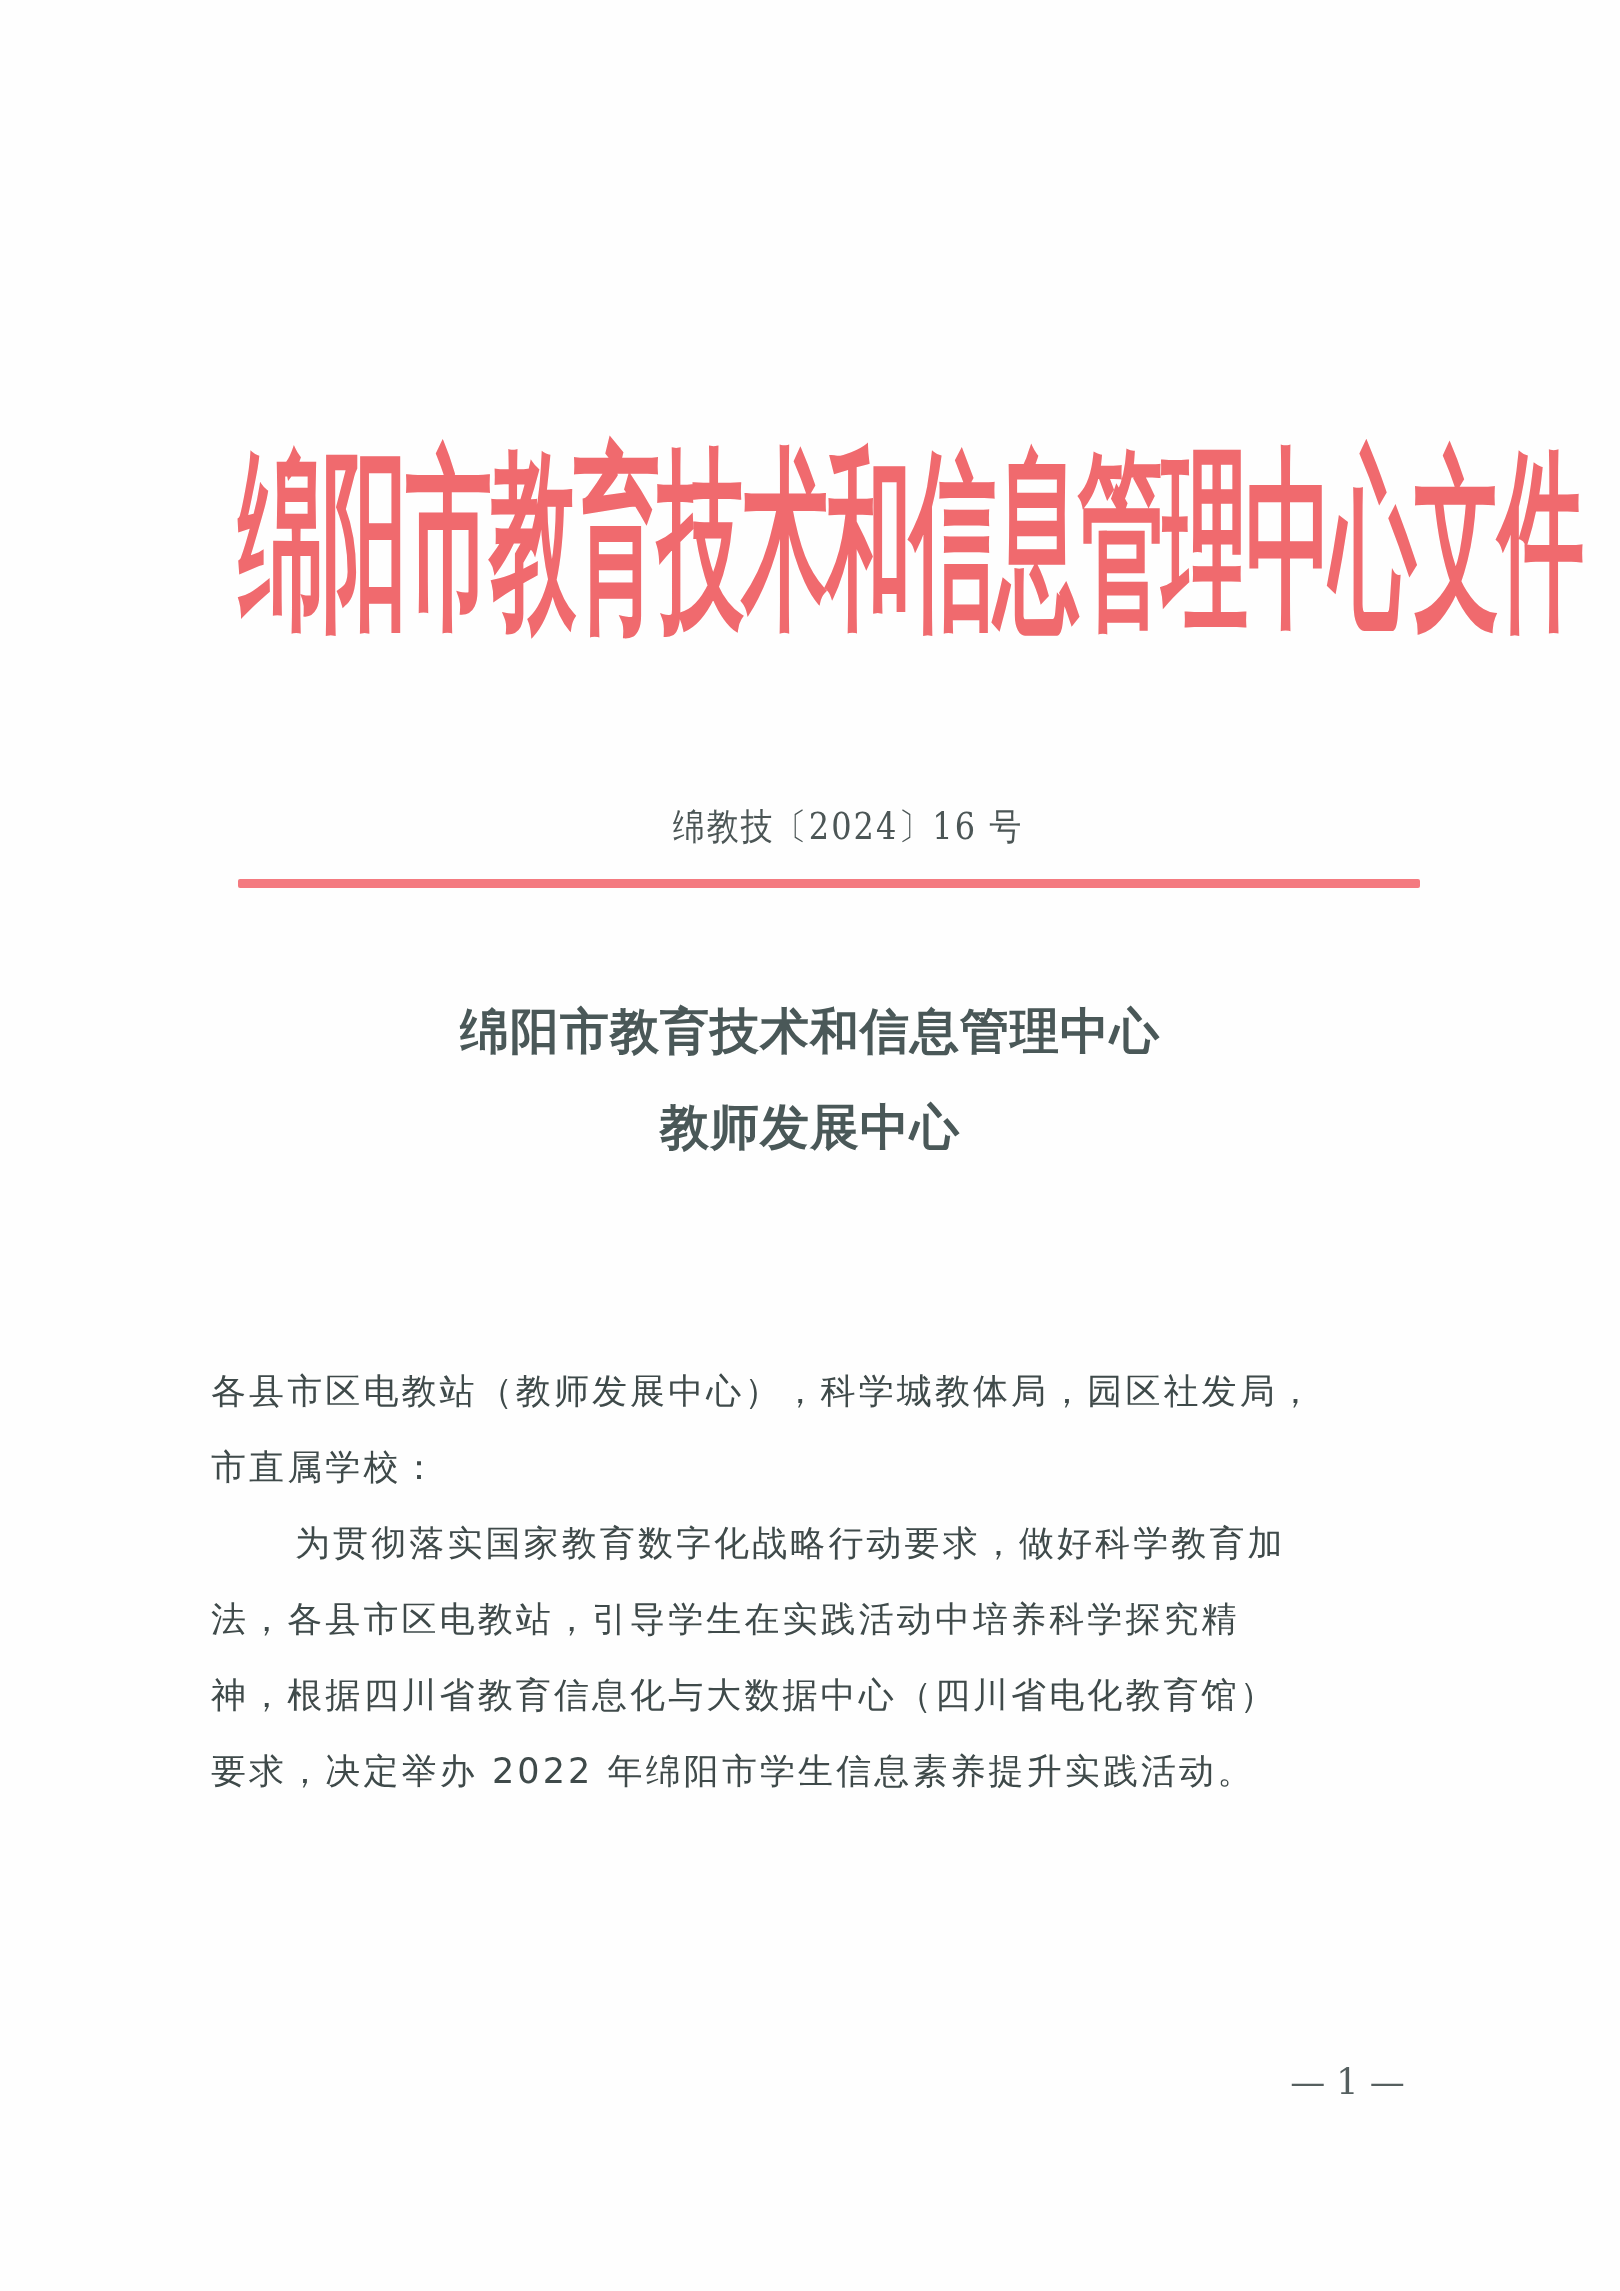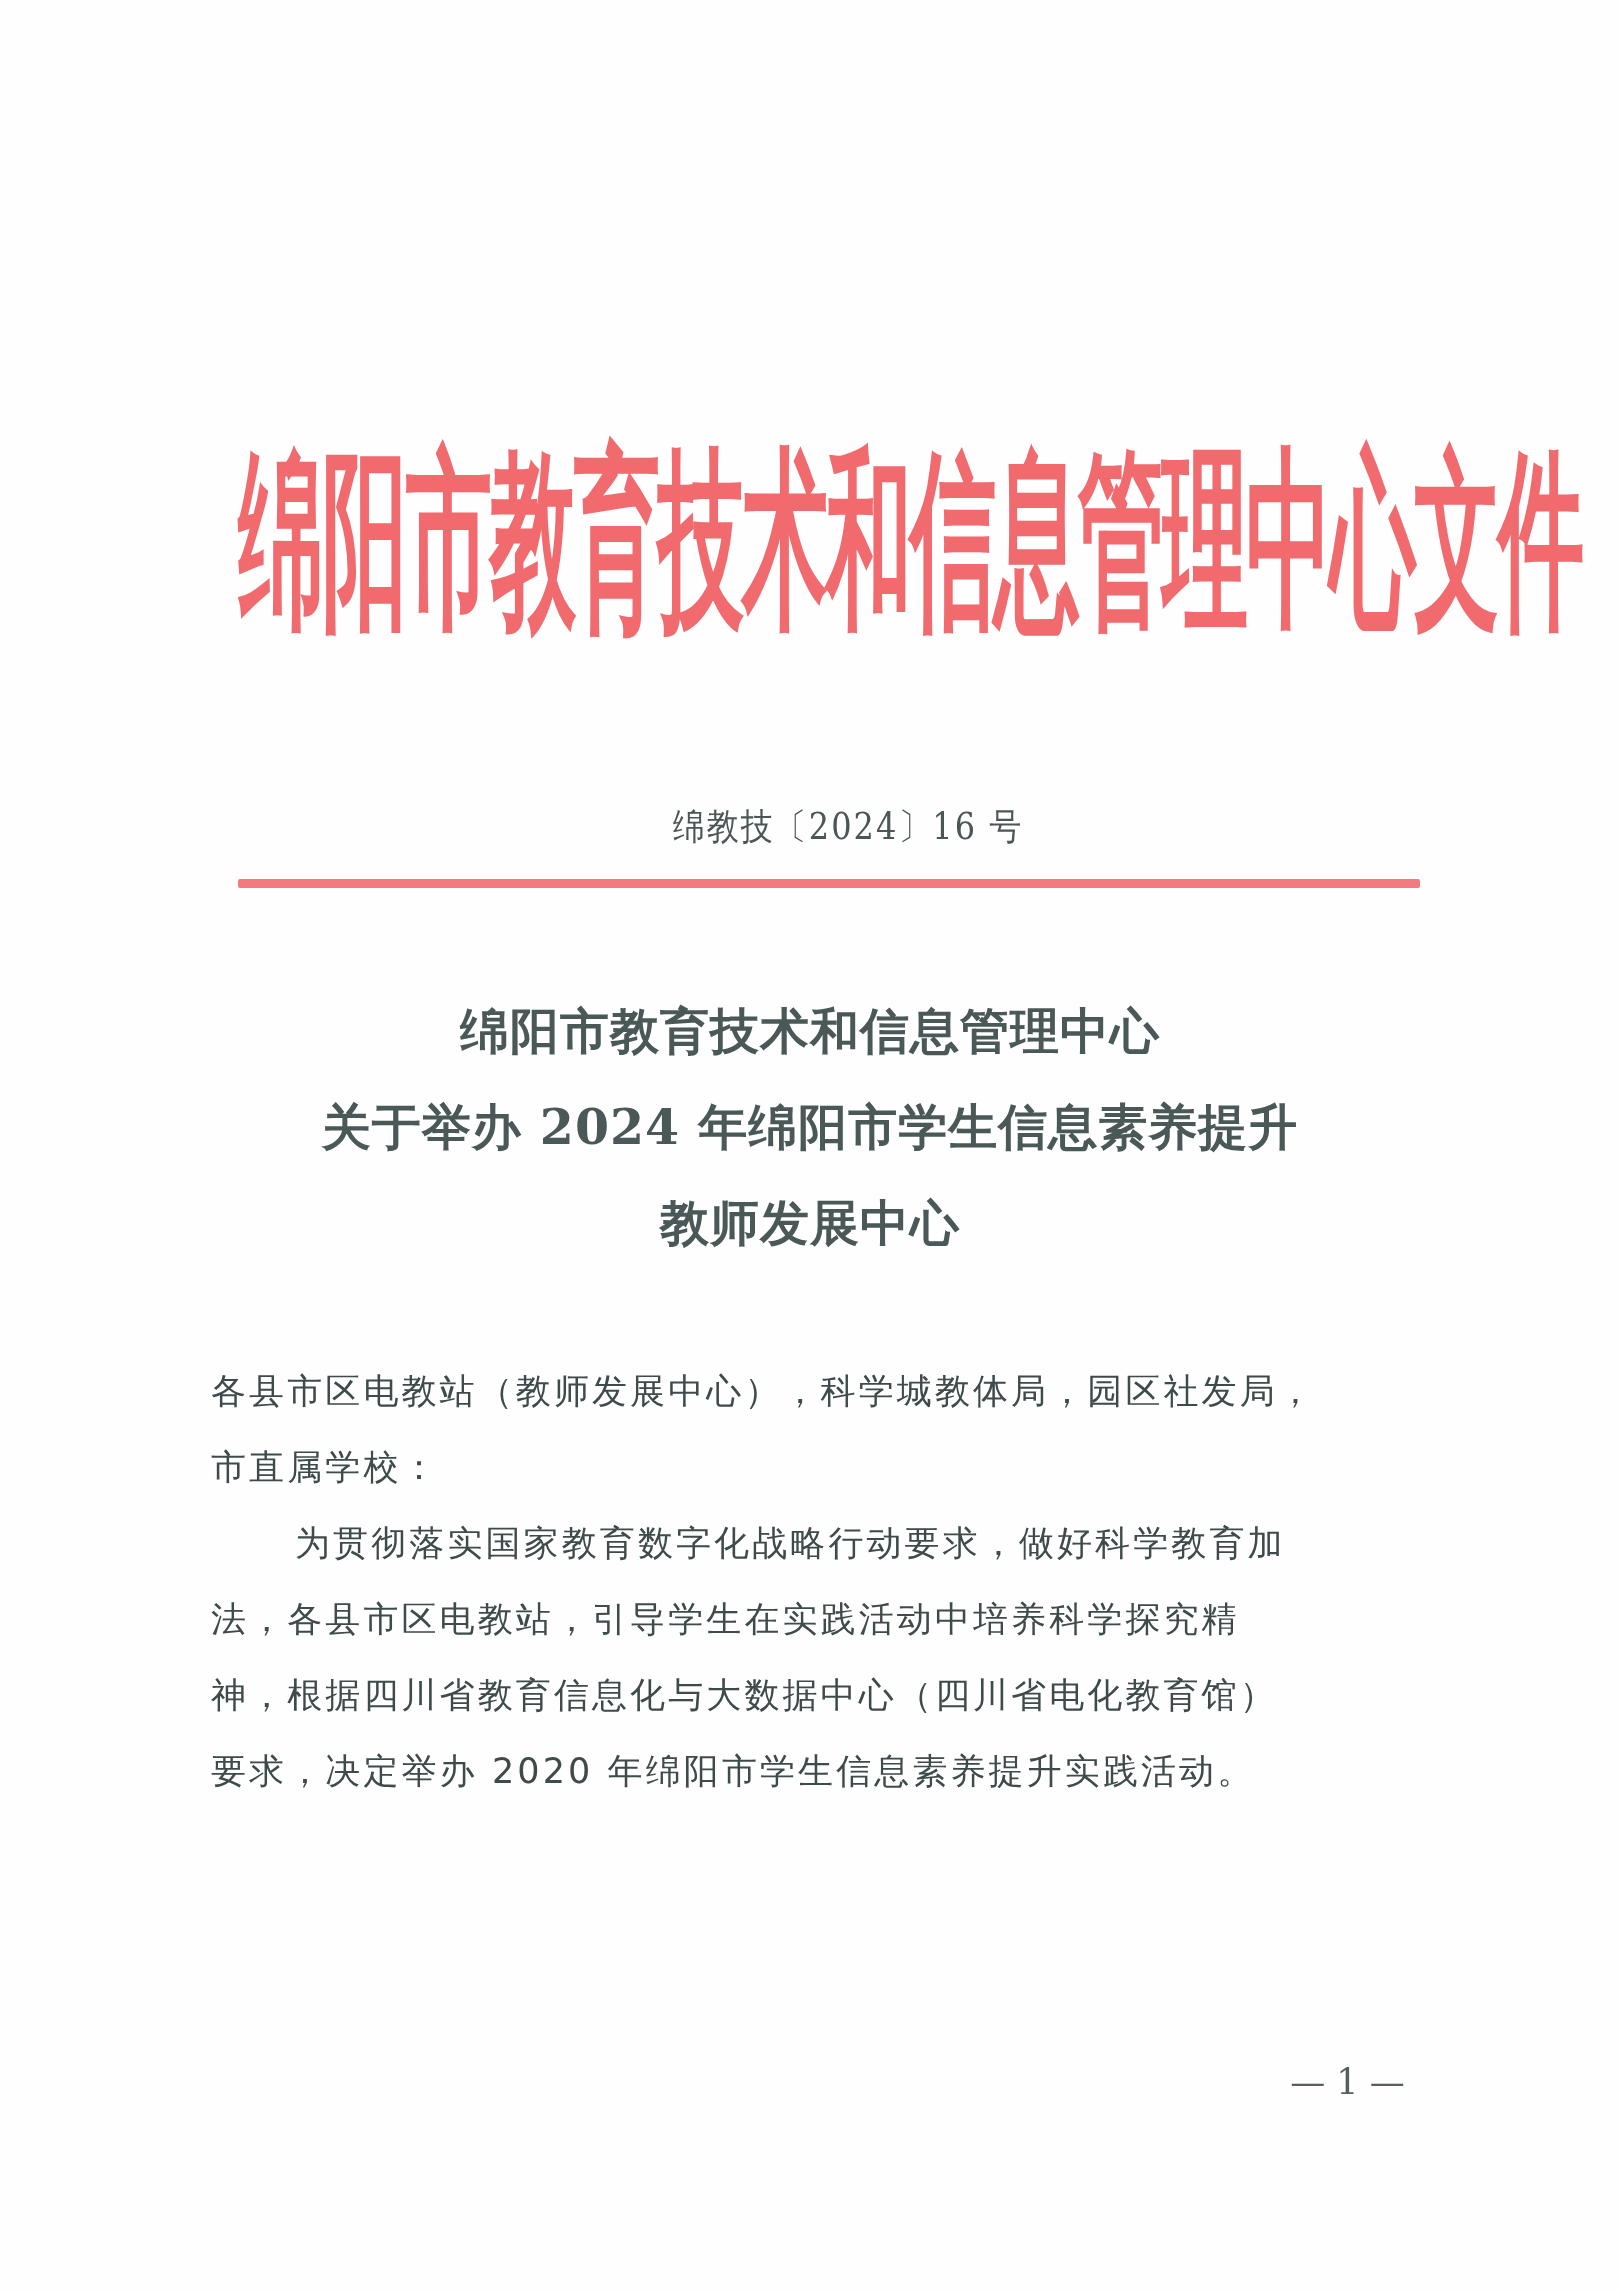--- a/index.html
+++ b/index.html
@@ -91,29 +91,28 @@
   </div>
 
   <div class="doc-number">
     <span>绵教技〔2024〕16 号</span>
   </div>
 
   <div class="red-rule"></div>
 
   <div class="title">
     <div>绵阳市教育技术和信息管理中心</div>
-    <div>关于举办 2024 年绵阳市学生信息素养提升</div>
     <div>教师发展中心</div>
   </div>
 
   <div class="body-text">
     <div class="line">各县市区电教站（教师发展中心），科学城教体局，园区社发局，</div>
     <div class="line">市直属学校：</div>
     <div class="line indent">为贯彻落实国家教育数字化战略行动要求，做好科学教育加</div>
     <div class="line">法，各县市区电教站，引导学生在实践活动中培养科学探究精</div>
     <div class="line">神，根据四川省教育信息化与大数据中心（四川省电化教育馆）</div>
-    <div class="line">要求，决定举办 2020 年绵阳市学生信息素养提升实践活动。</div>
+    <div class="line">要求，决定举办 2022 年绵阳市学生信息素养提升实践活动。</div>
   </div>
 
   <div class="page-number">— 1 —</div>
 
 </div>
 
 
 </body></html>

